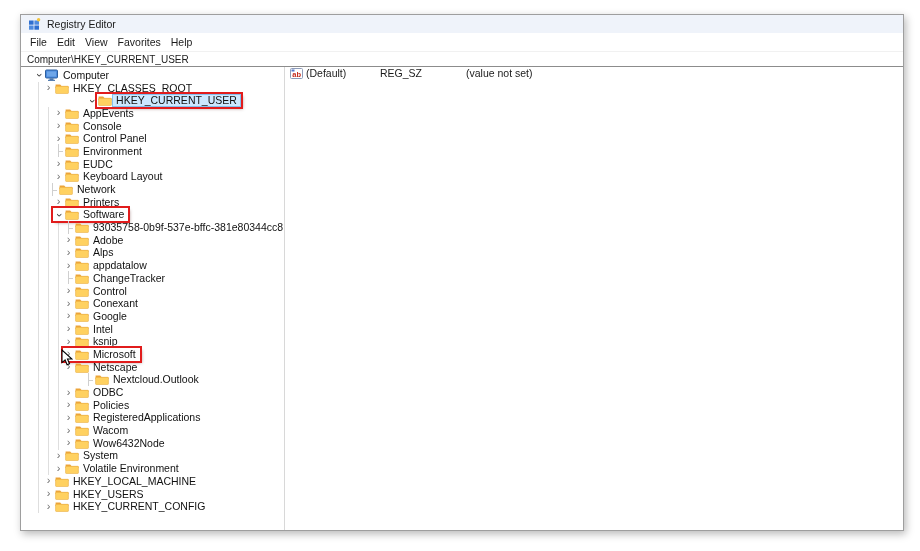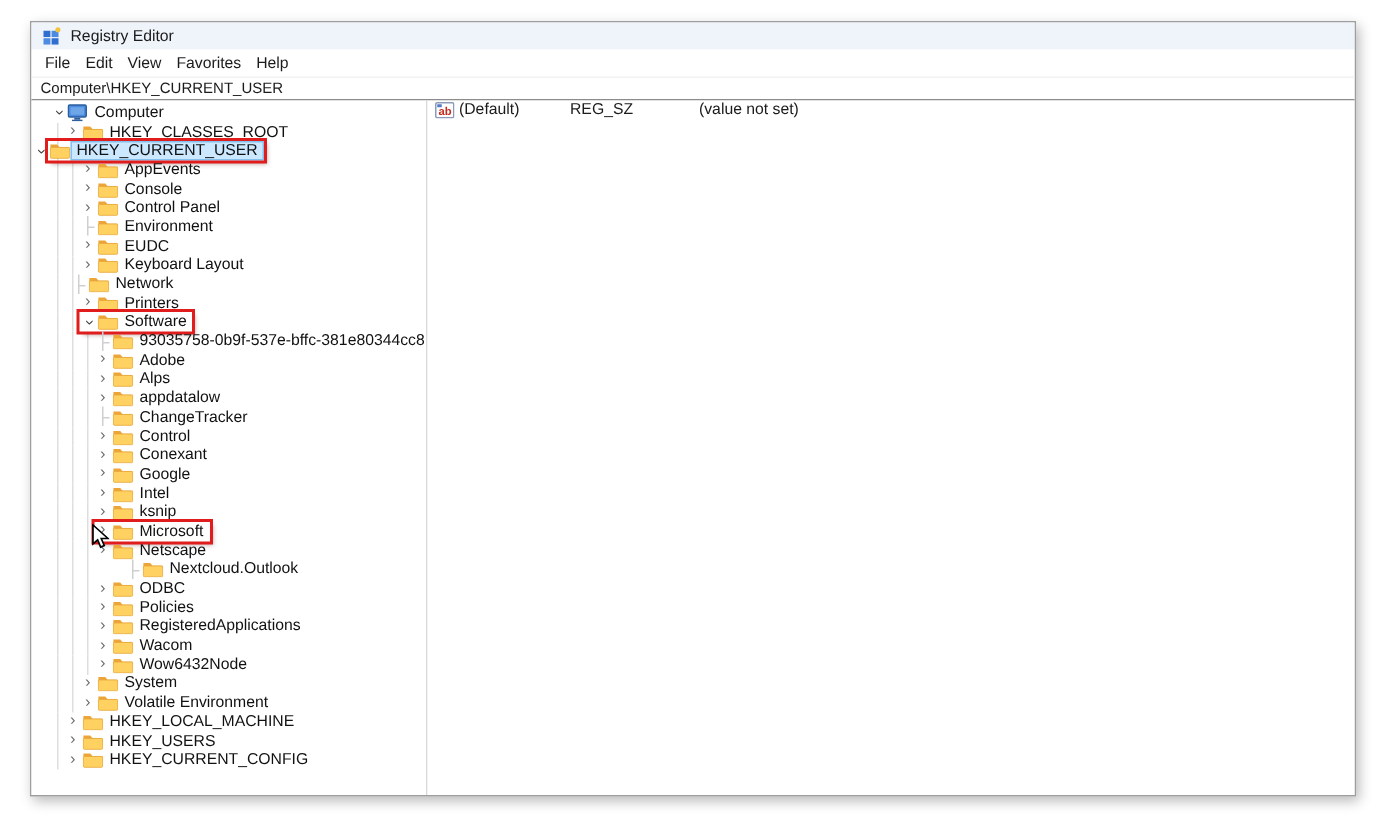--- a/index.html
+++ b/index.html
@@ -112,21 +112,21 @@
         <div class="trow d1" style="padding-left: 22px;">
           <span class="chev collapsed">›</span>
           <span class="ticon">
             <svg width="14" height="11" viewBox="0 0 15 12">
               <path d="M0.5 1.5 h5 l1.7 2 h7.3 v2 h-14 z" fill="#eda53a"></path>
               <rect x="0.5" y="3.6" width="14" height="7.9" rx="0.8" fill="#ffd160" stroke="#e8a839" stroke-width="0.6"></rect>
             </svg>
           </span>
           <span class="tlabel">HKEY_CLASSES_ROOT</span>
         </div>
-        <div class="trow d1" style="">
+        <div class="trow d1" style="padding-left: 22px; justify-content: center;">
           <span class="chev expanded">›</span>
           <span class="redbox">
             <span class="ticon">
               <svg width="14" height="11" viewBox="0 0 15 12">
                 <path d="M0.5 1.5 h5 l1.7 2 h7.3 v2 h-14 z" fill="#eda53a"></path>
                 <rect x="0.5" y="3.6" width="14" height="7.9" rx="0.8" fill="#ffd160" stroke="#e8a839" stroke-width="0.6"></rect>
               </svg>
             </span>
             <span class="tlabel sel">HKEY_CURRENT_USER</span>
           </span>

